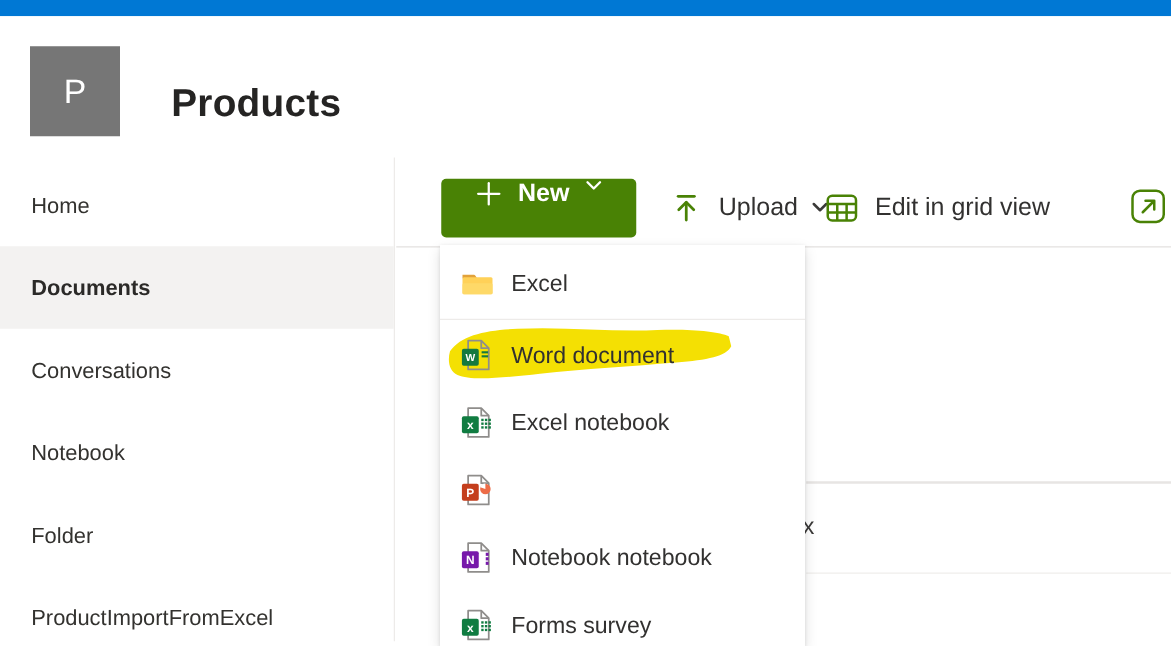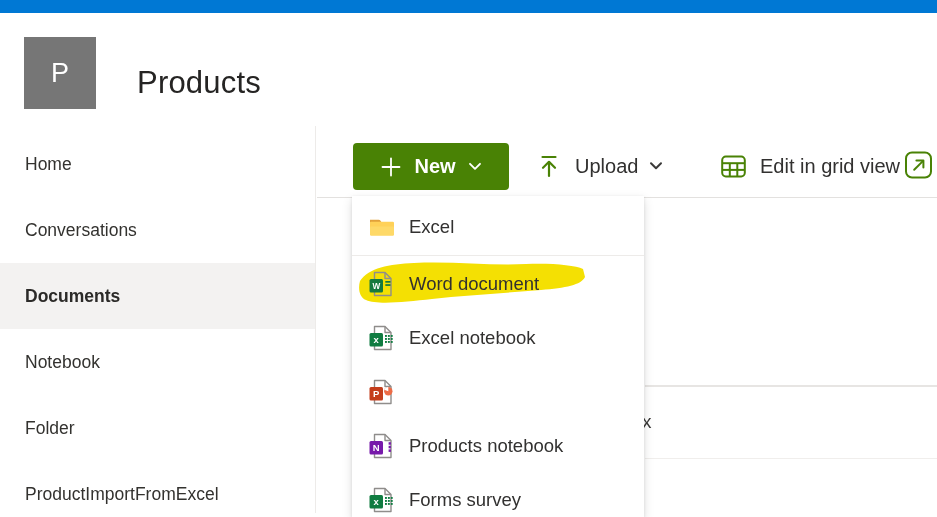--- a/index.html
+++ b/index.html
@@ -10,48 +10,48 @@
   }
   
   .suite-bar{position:absolute;left:0;top:0;width:937px;height:13px;background:#0078d4;}
   
   .site-header{position:absolute;left:0;top:13px;width:937px;height:117px;background:#fff;}
   .site-logo{
     position:absolute;left:24px;top:24px;width:72px;height:72px;background:#767676;
     color:#fff;font-size:27px;display:flex;align-items:center;justify-content:center;cursor:pointer;
   }
   .site-title{
-    position:absolute;left:137px;top:52px;font-size:31px;font-weight:400;color:#252423;
+    position:absolute;left:137px;top:52px;font-size:31px;font-weight:700;color:#252423;
     letter-spacing:.2px;cursor:pointer;
   }
   
   .sidebar{
     position:absolute;left:0;top:126px;width:316px;height:387px;background:#fff;
     border-right:1px solid #edebe9;box-sizing:border-box;padding-top:5px;
   }
   .nav-item{
     height:66px;display:flex;align-items:center;padding-left:25px;
     font-size:17.5px;color:#33322f;cursor:pointer;
   }
   .nav-item.selected{background:#f3f2f1;font-weight:700;color:#2b2a28;}
   
   .cmd-divider{position:absolute;left:317px;top:197px;width:620px;height:1px;background:#e3e1df;z-index:1;}
   .new-btn{
     position:absolute;left:353px;top:143px;width:156px;height:47px;background:#498205;
-    border:none;border-radius:4px;color:#fff;display:flex;align-items:center;justify-content:center;
+    border:none;border-radius:4px;color:#fff;display:flex;align-items:flex-start;justify-content:center;
     gap:12px;cursor:pointer;z-index:2;font-family:"Liberation Sans",sans-serif;
   }
   .new-btn .lbl{font-size:20px;font-weight:700;}
   .cmd-item{
     position:absolute;top:145px;height:42px;display:flex;align-items:center;gap:13px;
     cursor:pointer;background:none;border:none;padding:0;z-index:2;font-family:"Liberation Sans",sans-serif;
   }
   .cmd-item .lbl{font-size:20px;color:#323130;}
   .cmd-upload{left:536px;}
-  .cmd-editgrid{left:720px;}
+  .cmd-editgrid{left:660px;}
   .share-btn{
     position:absolute;left:904px;top:150px;width:30px;height:30px;background:none;border:none;
     padding:0;cursor:pointer;z-index:2;
   }
   
   .list-divider-a{position:absolute;left:645px;top:385px;width:292px;height:2px;background:#e7e5e3;z-index:1;}
   .list-divider-b{position:absolute;left:645px;top:458px;width:292px;height:1px;background:#f0eeec;z-index:1;}
   .file-fragment{position:absolute;left:642px;top:411px;font-size:19px;color:#3b3a39;z-index:1;cursor:pointer;}
   
   .menu{
@@ -73,22 +73,22 @@
 
 <div class="suite-bar"></div>
 
 <div class="site-header">
   <div class="site-logo">P</div>
   <div class="site-title">Products</div>
 </div>
 
 <nav class="sidebar">
   <div class="nav-item">Home</div>
+  <div class="nav-item selected">Documents</div>
   <div class="nav-item">Conversations</div>
-  <div class="nav-item selected">Documents</div>
   <div class="nav-item">Notebook</div>
   <div class="nav-item">Folder</div>
   <div class="nav-item">ProductImportFromExcel</div>
 </nav>
 
 <div class="cmd-divider"></div>
 
 <button class="new-btn">
   <span style="display:flex;">
     <svg width="22" height="22" viewBox="0 0 22 22">
@@ -225,21 +225,21 @@
         <path d="M16,1.5 V7.5 H22" fill="none" stroke="#8f8d8b" stroke-width="1.4" stroke-linejoin="round"></path>
         <rect x="0.5" y="8" width="13.5" height="13.5" rx="1.5" fill="#7719aa"></rect>
         <text x="7.25" y="18.4" text-anchor="middle" font-family="Liberation Sans, sans-serif" font-size="9.5" font-weight="bold" fill="#fff">N</text>
         <g fill="#7719aa">
           <rect x="19.6" y="9.2" width="2.3" height="2.5"></rect>
           <rect x="19.6" y="12.8" width="2.3" height="2.5"></rect>
           <rect x="19.6" y="16.4" width="2.3" height="2.5"></rect>
         </g>
       </svg>
     </span>
-    <span class="lbl">Products notebook</span>
+    <span class="lbl">Notebook notebook</span>
   </div>
 
   <div class="menu-item">
     <span style="display:flex;">
       <svg width="26" height="26" viewBox="0 0 26 26">
         <path d="M5.5,1.5 H16 L22,7.5 V24.5 H5.5 Z" fill="#fff" stroke="#8f8d8b" stroke-width="1.4" stroke-linejoin="round"></path>
         <path d="M16,1.5 V7.5 H22" fill="none" stroke="#8f8d8b" stroke-width="1.4" stroke-linejoin="round"></path>
         <rect x="0.5" y="8" width="13.5" height="13.5" rx="1.5" fill="#107c41"></rect>
         <text x="7.25" y="18.4" text-anchor="middle" font-family="Liberation Sans, sans-serif" font-size="9.5" font-weight="bold" fill="#fff">x</text>
         <g fill="#107c41">

